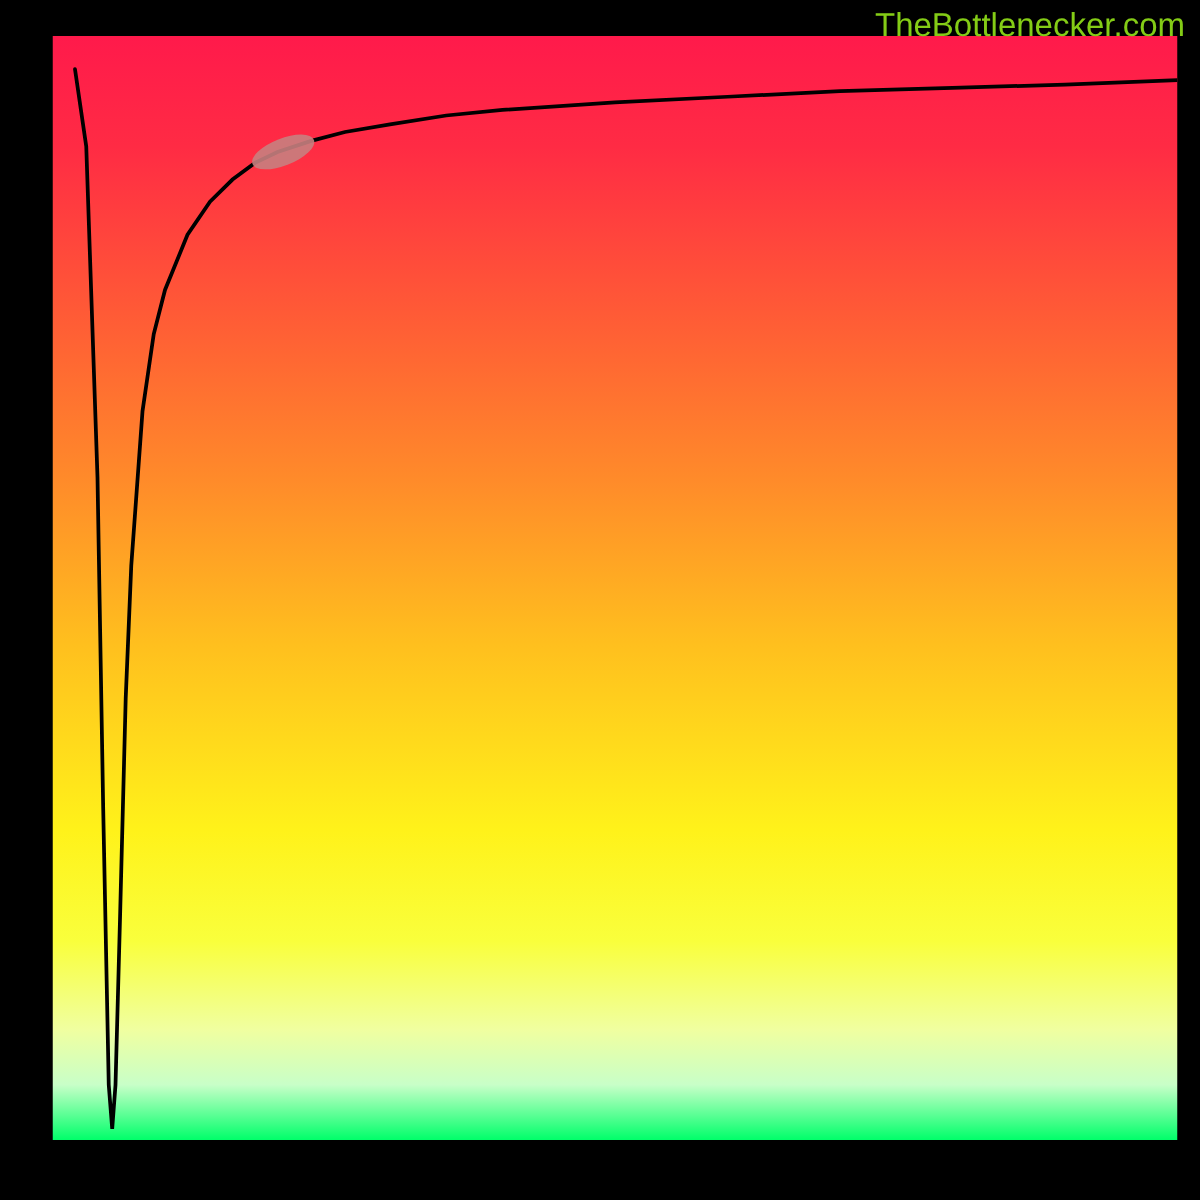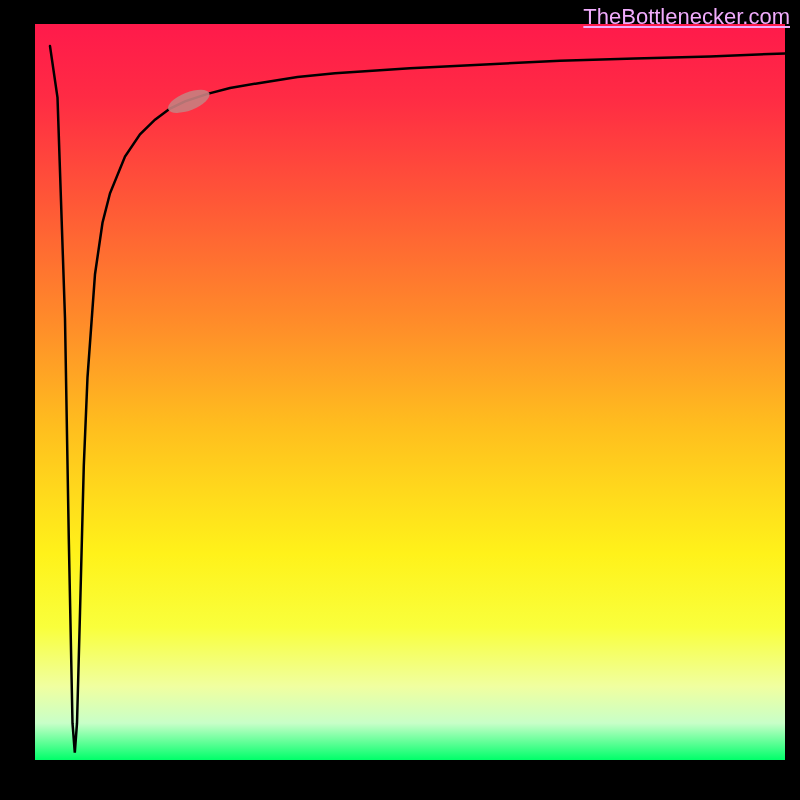--- a/index.html
+++ b/index.html
@@ -8,24 +8,23 @@
     width: 800px;
     height: 800px;
     background: #000;
     font-family: Arial, Helvetica, sans-serif;
     position: relative;
   }
   .watermark {
     position: absolute;
     top: 4px;
     right: 10px;
-    color: #f0abfc;
+    color: #84cc16;
     font-size: 22px;
     z-index: 50;
-    text-decoration: underline;
   }
   .plot-frame {
     position: absolute;
     left: 35px;
     top: 24px;
     width: 750px;
     height: 750px;
     background: #000;
   }
   .plot-area {

